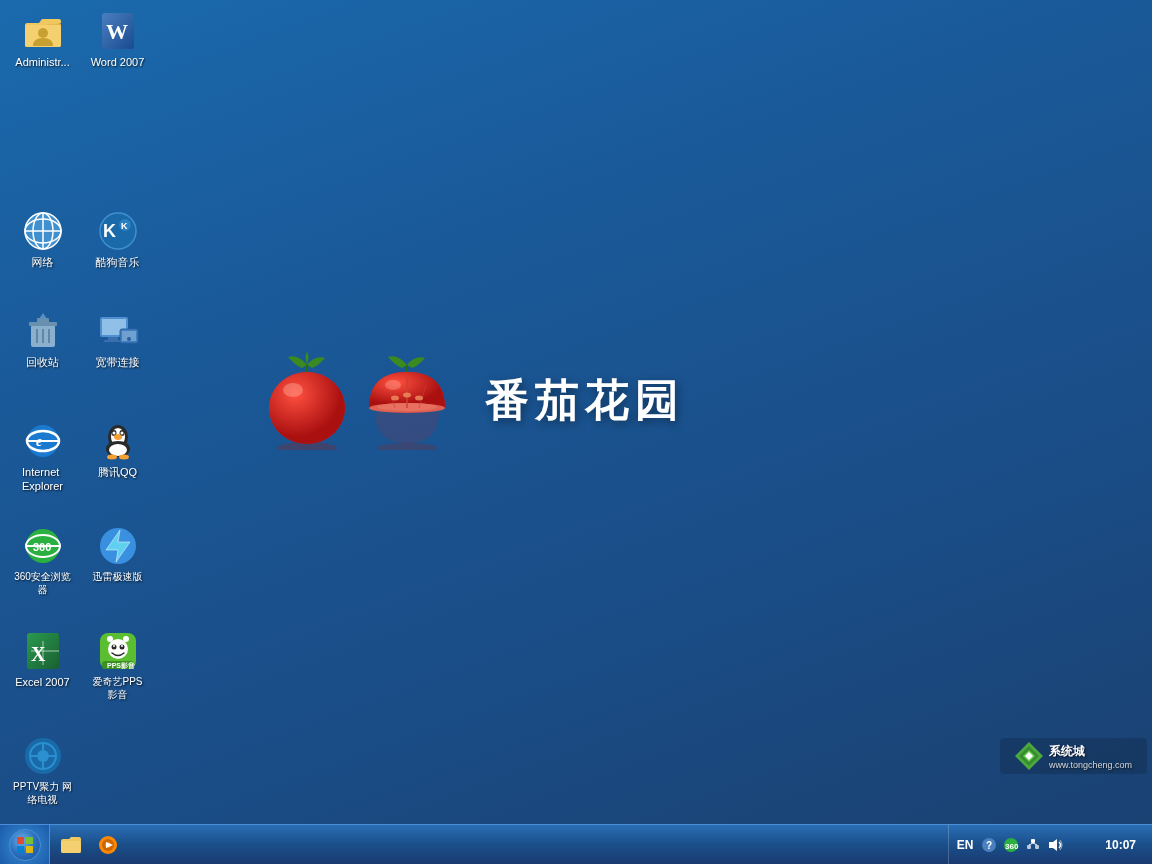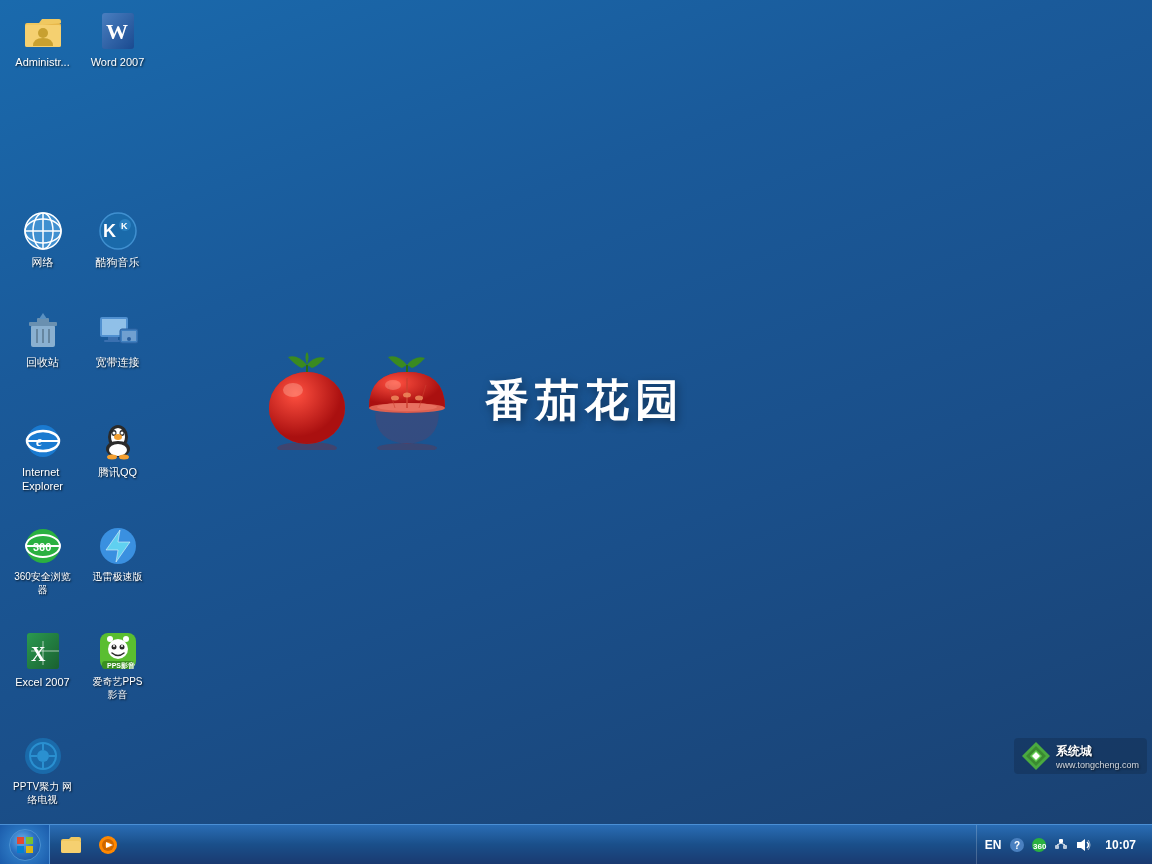--- a/index.html
+++ b/index.html
@@ -122,20 +122,21 @@
     .taskbar-time {
       display: flex;
       flex-direction: column;
       align-items: center;
       justify-content: center;
       color: white;
       font-size: 11px;
       padding: 0 8px;
       cursor: pointer;
       height: 40px;
+      margin-left: 28px;
     }
 
     
     svg { display: block; }
 
     
     .en-label {
       color: white;
       font-size: 12px;
       font-weight: bold;
@@ -425,21 +426,21 @@
           <path d="M15 62 Q15 92 47 94 Q79 92 79 62 Z" fill="#cc2020" opacity="0.15" transform="translate(0,0)"></path>
         </svg>
       </div>
     </div>
 
     <div style="display:flex; flex-direction:column; gap:8px;">
       <div style="font-size:44px; color:white; font-weight:bold; text-shadow:2px 3px 10px rgba(0,0,0,0.4); letter-spacing:6px;">番茄花园</div>
     </div>
   </div>
 
-  <div style="position:absolute; bottom:50px; right:5px; display:flex; align-items:center; gap:6px; padding:4px 8px; background:rgba(0,0,0,0.15); border-radius:4px;">
+  <div style="position:absolute; bottom:50px; right:5px; display:flex; align-items:center; gap:6px; padding:4px 15px; background:rgba(0,0,0,0.15); border-radius:4px;">
 
     <svg width="28" height="28" viewBox="0 0 28 28">
       <polygon points="14,0 28,14 14,28 0,14" fill="#4aaa40"></polygon>
       <polygon points="14,4 24,14 14,24 4,14" fill="#3a8a30"></polygon>
       <polygon points="14,8 20,14 14,20 8,14" fill="#60cc50"></polygon>
       <polygon points="14,10 18,14 14,18 10,14" fill="white"></polygon>
     </svg>
     <div style="display:flex;flex-direction:column;">
       <span style="color:white;font-size:12px;font-weight:bold;text-shadow:1px 1px 2px rgba(0,0,0,0.7);">系统城</span>
       <span style="color:rgba(255,255,255,0.8);font-size:9px;text-shadow:1px 1px 2px rgba(0,0,0,0.7);">www.tongcheng.com</span>

